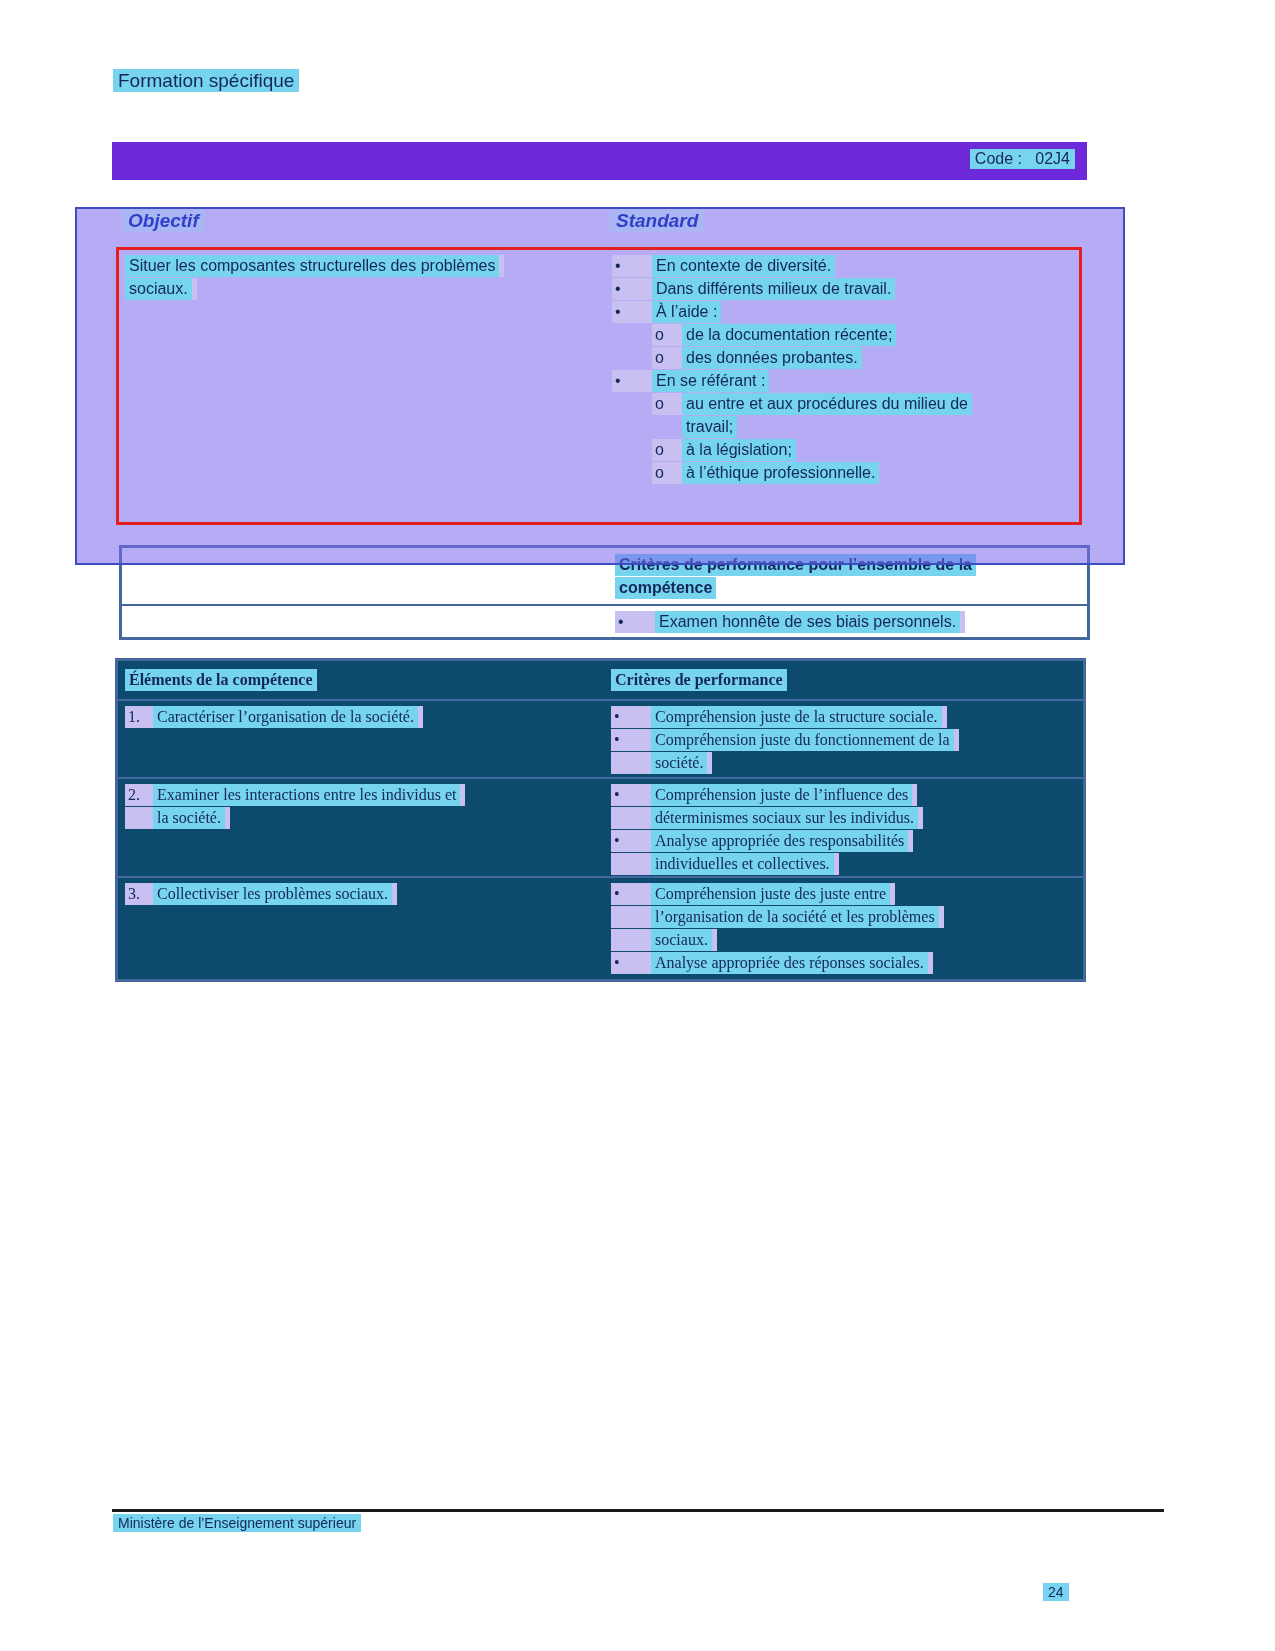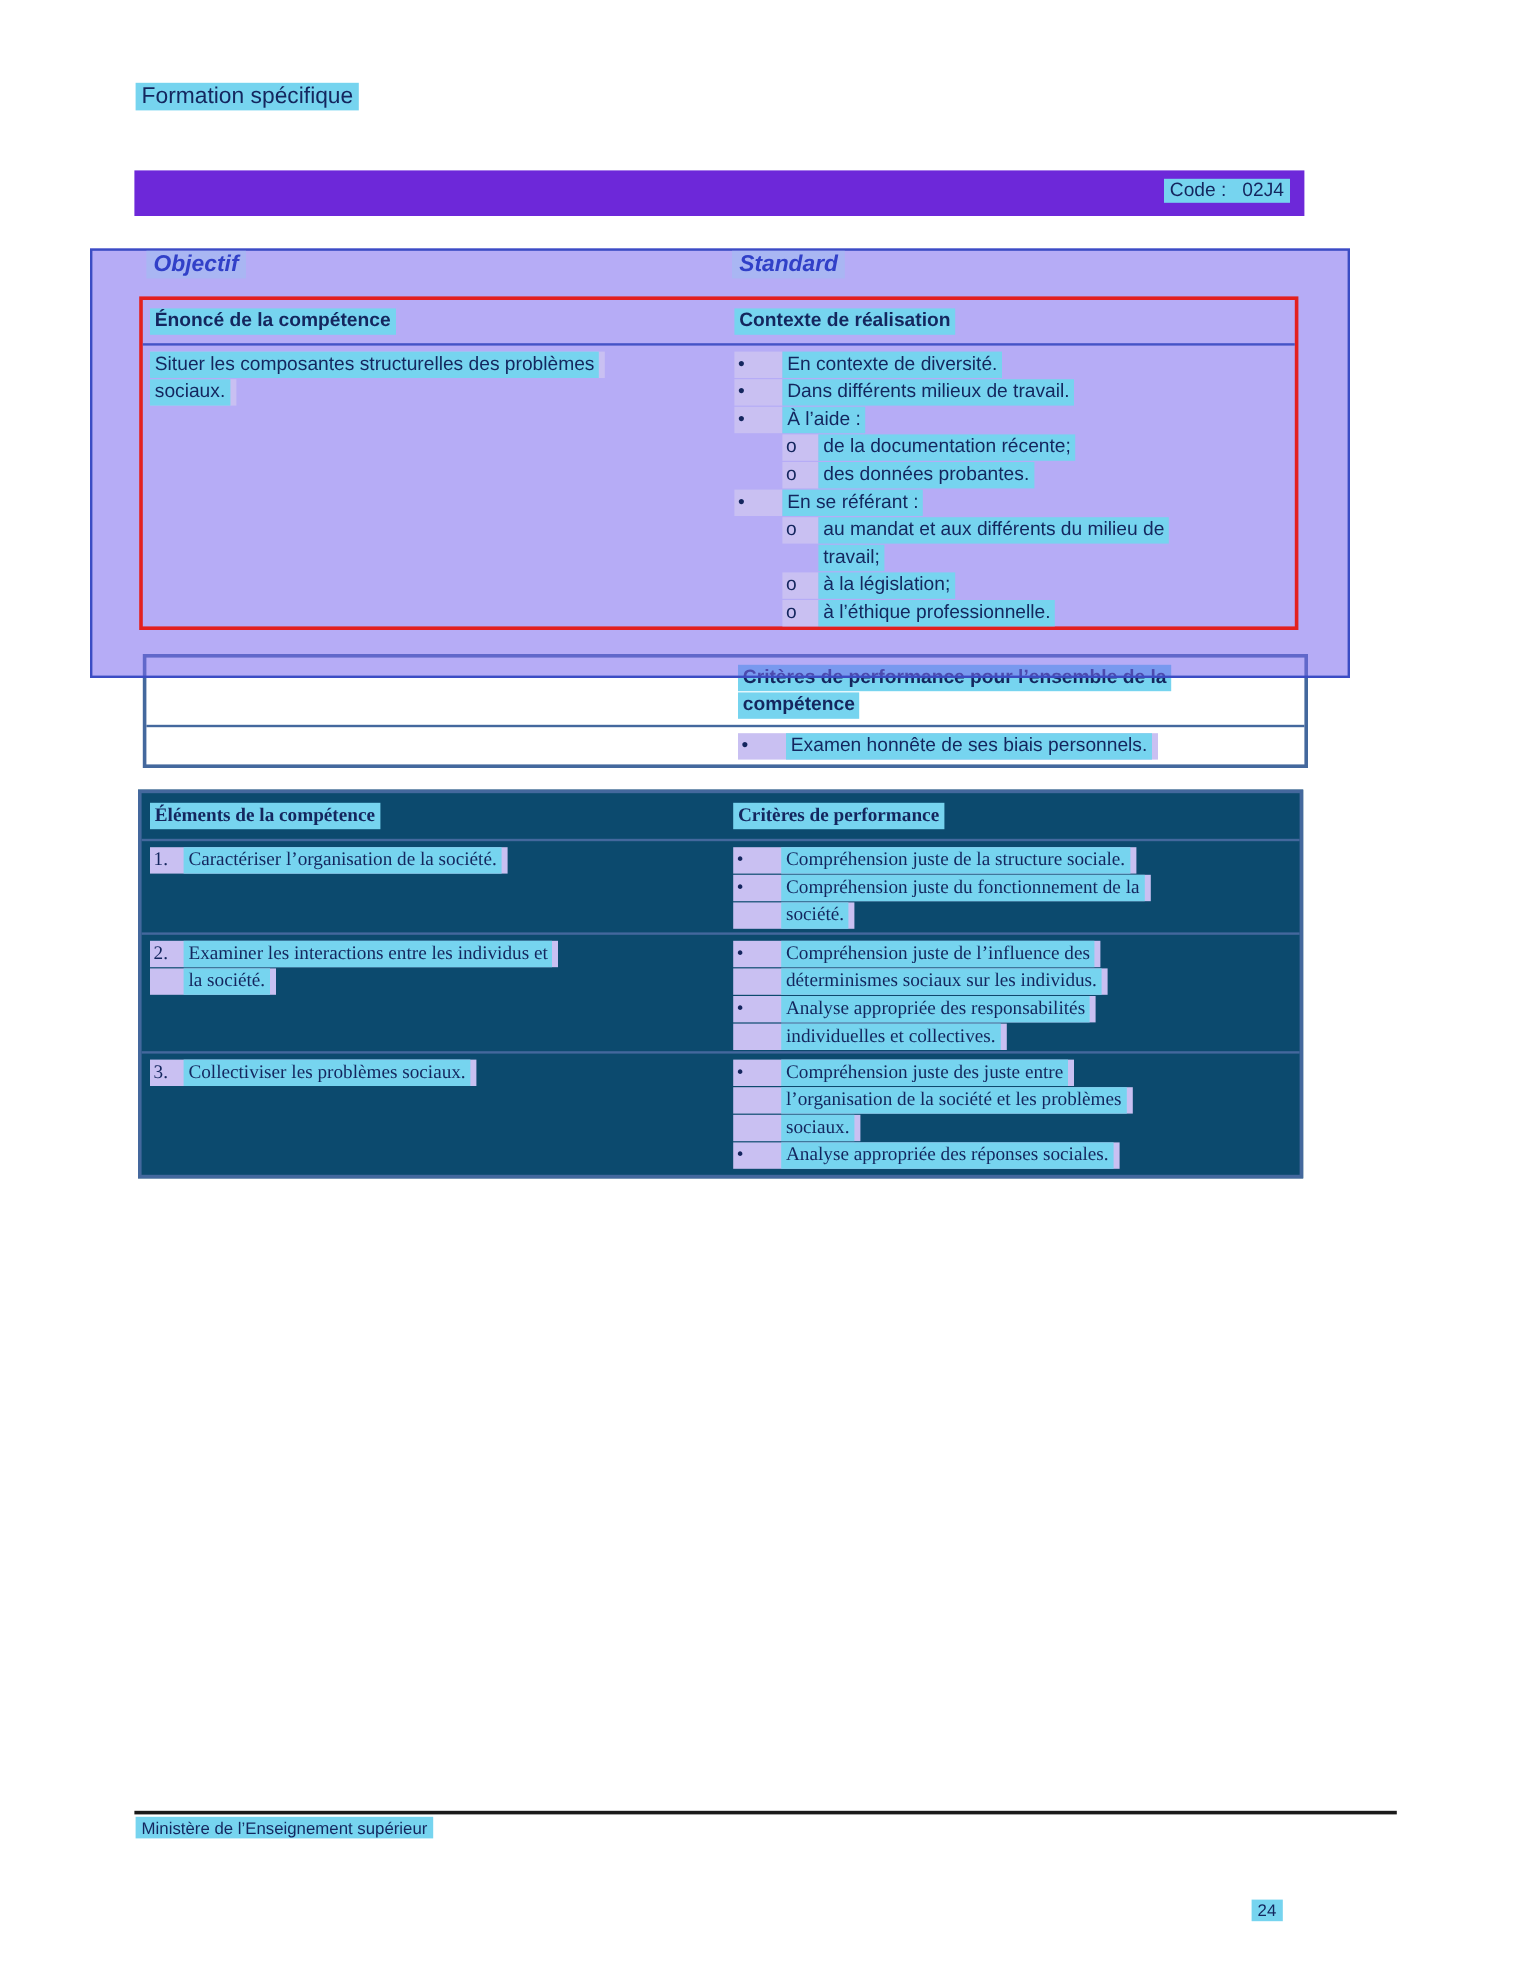--- a/index.html
+++ b/index.html
@@ -206,32 +206,20 @@
 
   <div class="panel">
     <div class="obj">
       <span class="hl-t">Objectif</span>
     </div>
     <div class="std">
       <span class="hl-t">Standard</span>
     </div>
 
     <div class="rt">
-      <div class="t-row hdr">
-        <div class="cl">
-          <div class="hl-line bar-none">
-            <span class="txt hd">Énoncé de la compétence</span>
-          </div>
-        </div>
-        <div class="cr">
-          <div class="hl-line bar-none">
-            <span class="txt hd">Contexte de réalisation</span>
-          </div>
-        </div>
-      </div>
       <div class="t-row bdy">
         <div class="cl">
           <div class="hl-line">
             <span class="txt">Situer les composantes structurelles des problèmes</span>
           </div>
           <div class="hl-line">
             <span class="txt">sociaux.</span>
           </div>
         </div>
         <div class="cr">
@@ -254,21 +242,21 @@
           <div class="hl-line bar-none lvl2">
             <span class="marker">o</span>
             <span class="txt">des données probantes.</span>
           </div>
           <div class="hl-line bar-none">
             <span class="marker">•</span>
             <span class="txt">En se référant :</span>
           </div>
           <div class="hl-line bar-none lvl2">
             <span class="marker">o</span>
-            <span class="txt">au mandat et aux différents du milieu de</span>
+            <span class="txt">au entre et aux procédures du milieu de</span>
           </div>
           <div class="hl-line bar-none lvl2 cont">
             <span class="marker"></span>
             <span class="txt">travail;</span>
           </div>
           <div class="hl-line bar-none lvl2">
             <span class="marker">o</span>
             <span class="txt">à la législation;</span>
           </div>
           <div class="hl-line bar-none lvl2">

